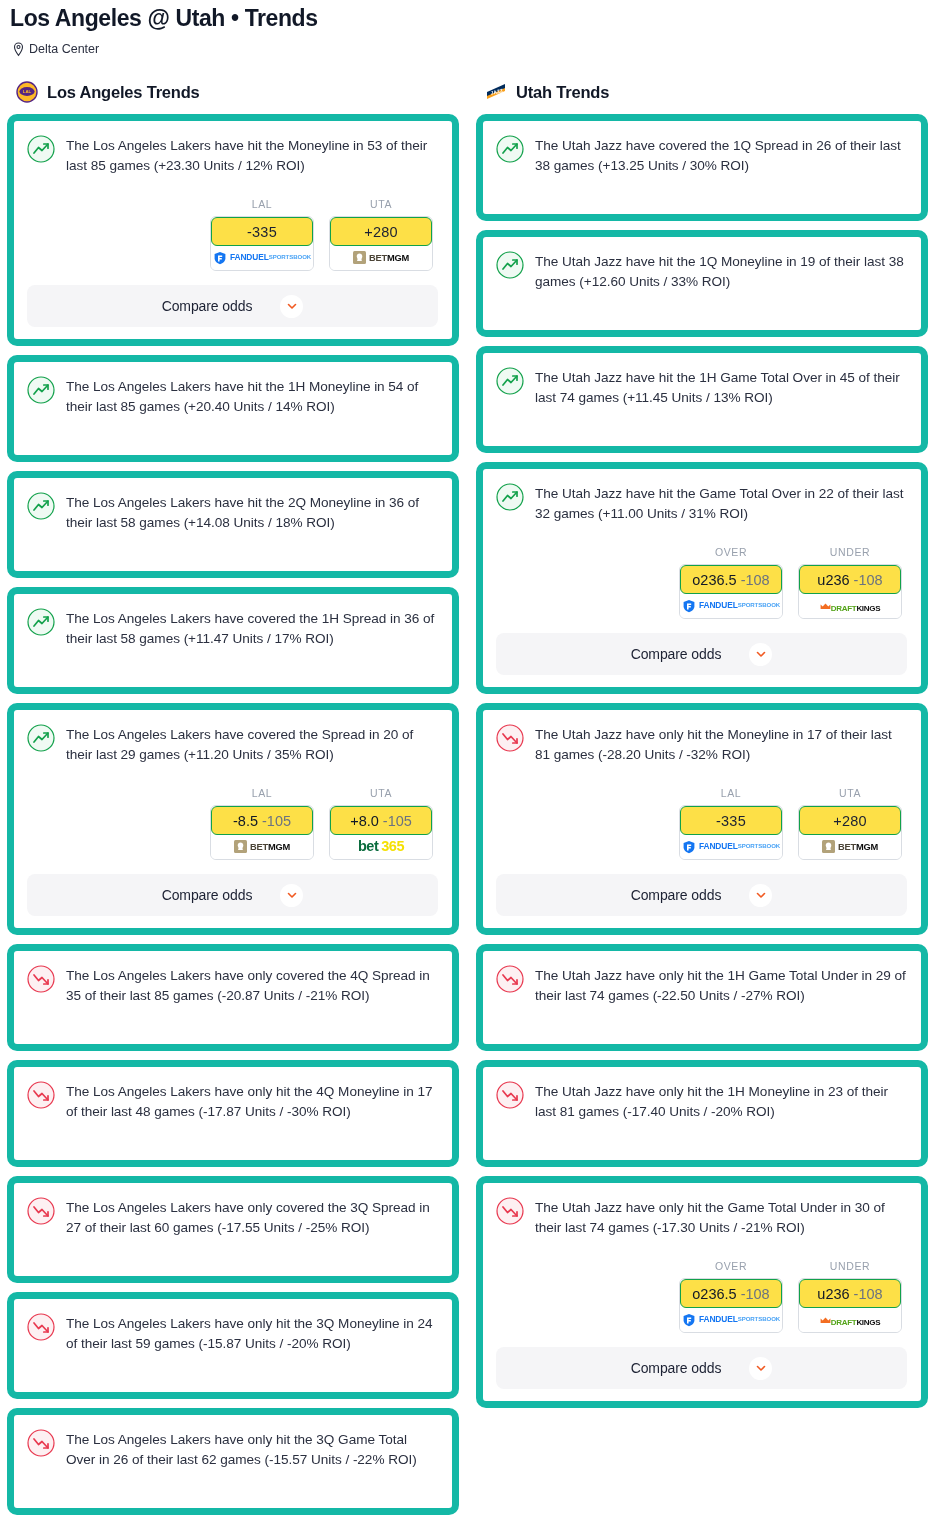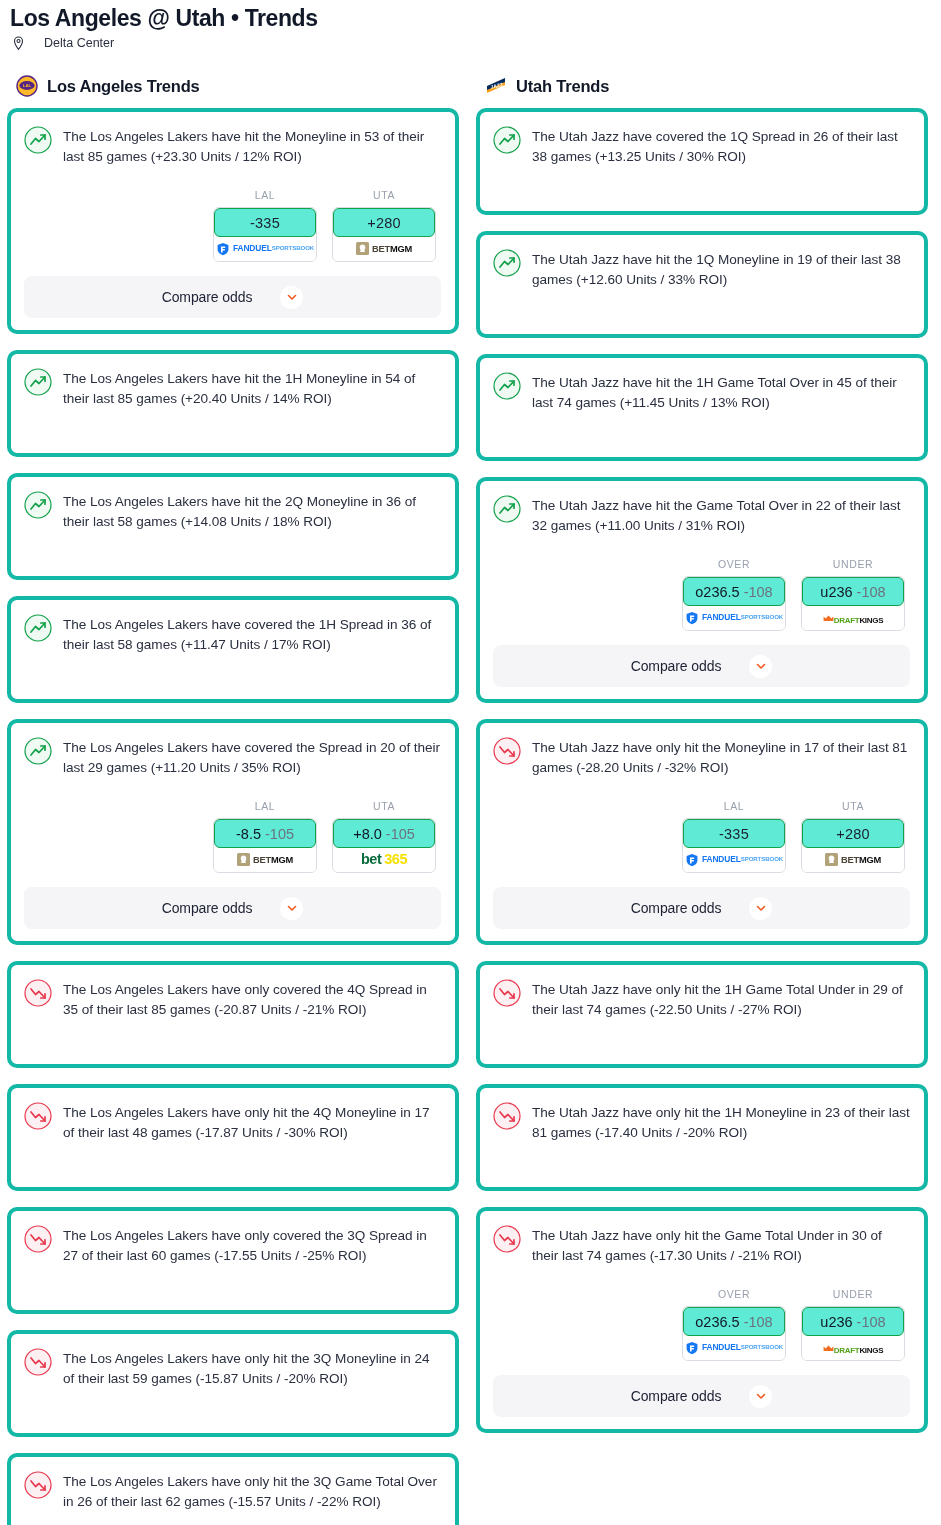--- a/index.html
+++ b/index.html
@@ -18,22 +18,22 @@
     font-size: 23px;
     font-weight: 700;
     letter-spacing: -0.4px;
     color: #111827;
     line-height: 28px;
     white-space: nowrap;
   }
   .venue-row {
     display: flex;
     align-items: center;
-    gap: 19px;
-    margin-top: 3px;
+    gap: 4px;
+    margin-top: 9px;
     padding-left: 2px;
   }
   .venue-name {
     font-size: 12.5px;
     color: #2b3040;
     line-height: 16px;
   }
   .pin-icon { display: block; width: 13px; height: 15px; flex: 0 0 auto; }
 
   
@@ -59,24 +59,24 @@
     font-size: 16.5px;
     font-weight: 700;
     color: #111827;
     letter-spacing: -0.2px;
     line-height: 20px;
   }
 
   
   .trend-card {
     background: #ffffff;
-    border: 4px solid #14b8a6;
+    border: 7px solid #14b8a6;
     border-radius: 10px;
     padding: 13px 14px 12px 13px;
-    margin-bottom: 16px;
+    margin-bottom: 9px;
     min-height: 107px;
     display: flex;
     flex-direction: column;
   }
   .trend-top { display: flex; gap: 11px; align-items: flex-start; }
   .trend-icon { width: 28px; height: 28px; flex: 0 0 auto; margin-top: 1px; }
   .trend-text {
     font-size: 13.6px;
     line-height: 20px;
     color: #2b3040;
@@ -108,21 +108,21 @@
     background: #fff;
   }
   .odds-value {
     border: 1.6px solid #12a14b;
     border-radius: 6px;
     height: 29px;
     display: flex;
     align-items: center;
     justify-content: center;
     gap: 4px;
-    background: #5eead4;
+    background: #fde047;
     font-size: 14.5px;
     color: #1c2133;
     position: relative;
     z-index: 2;
   }
   .odds-value .line { font-weight: 400; color: #111827; }
   .odds-value .price { color: #6b7280; font-weight: 400; }
   .odds-value .single { font-weight: 400; color: #1c2133; letter-spacing: 0.2px; }
   .book-row {
     height: 25px;

